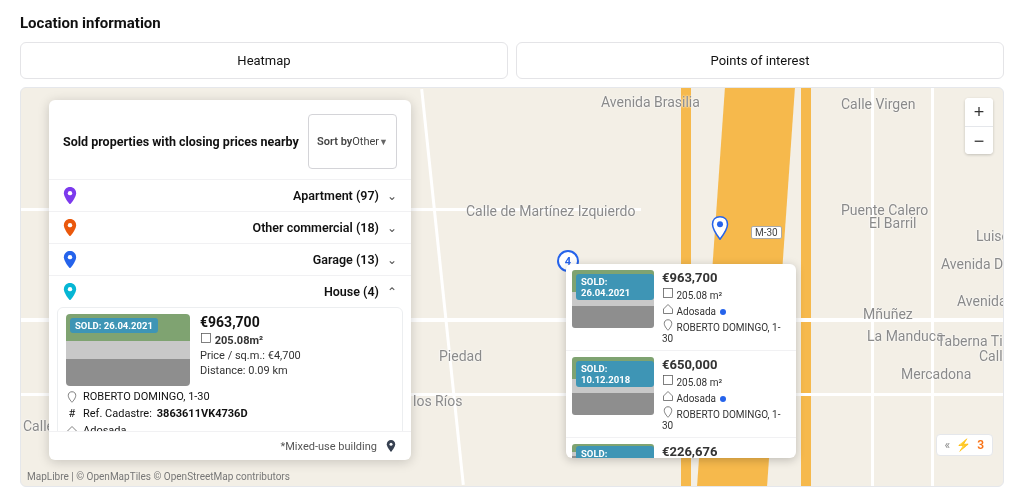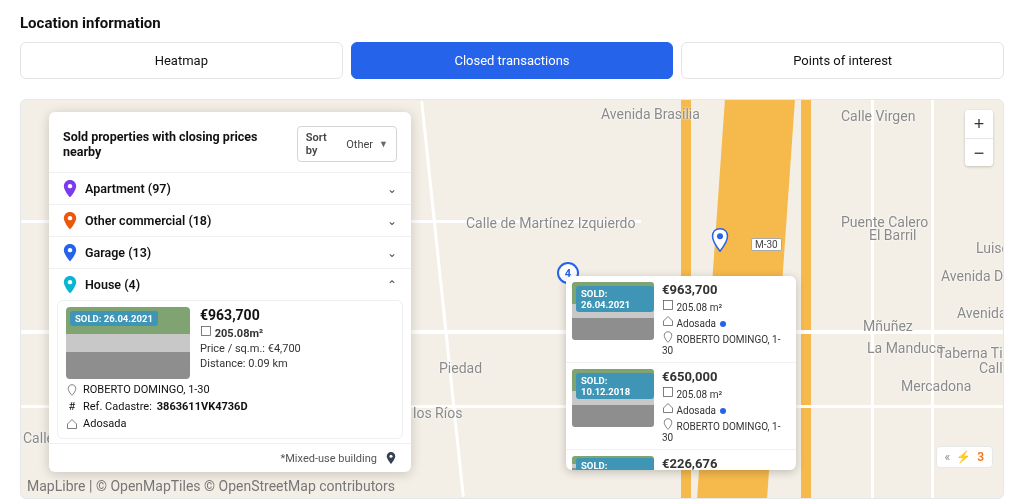--- a/index.html
+++ b/index.html
@@ -4,21 +4,21 @@
 <style>
   * { box-sizing: border-box; margin: 0; padding: 0; }
   body {
     font-family: -apple-system, BlinkMacSystemFont, "Segoe UI", Roboto, Helvetica, Arial, sans-serif;
     font-size: 13px; color: #111; background: #fff;
     width: 1024px; height: 502px; overflow: hidden; position: relative;
   }
   .page-title { font-size: 15px; font-weight: 700; padding: 14px 20px 10px 20px; }
 
   
-  .tabs { display: flex; gap: 8px; padding: 0 20px 20px 20px; }
+  .tabs { display: flex; gap: 8px; padding: 0 20px 8px 20px; }
   .tab {
     flex: 1; text-align: center; padding: 10px 0;
     border: 1px solid #e4e4e7; border-radius: 6px; font-size: 13px;
     background: #fff; cursor: pointer;
   }
   .tab.active { background: #2563eb; color: #fff; border-color: #2563eb; }
 
   
   .map-wrap {
     position: relative; margin: 0 20px; height: 400px;
@@ -60,21 +60,21 @@
 
   .counter-badge {
     position: absolute; right: 10px; bottom: 30px;
     display: flex; align-items: center; gap: 6px;
     background: #fff; border: 1px solid #e5e7eb; border-radius: 4px;
     padding: 3px 8px; font-size: 12px; color: #f97316; font-weight: 600;
   }
   .counter-badge .chev { color: #888; font-weight: 400; }
 
   .attribution {
-    position: absolute; left: 6px; bottom: 4px; font-size: 14px; color: #777;
+    position: absolute; left: 6px; bottom: 4px; font-size: 10px; color: #777;
   }
   .attribution a { color: #777; text-decoration: none; }
 
   
   .pin { position: absolute; width: 18px; height: 24px; }
   .pin svg { width: 18px; height: 24px; }
   .cluster {
     position: absolute; width: 22px; height: 22px; border-radius: 50%;
     background: #fff; border: 2px solid #2563eb; color: #2563eb;
     font-size: 11px; font-weight: 700; display: flex; align-items: center; justify-content: center;
@@ -85,31 +85,31 @@
     position: absolute; left: 28px; top: 12px; width: 362px; height: 360px;
     background: #fff; border-radius: 6px; box-shadow: 0 2px 12px rgba(0,0,0,.18);
     display: flex; flex-direction: column; overflow: hidden;
   }
   .panel-head {
     display: flex; align-items: center; justify-content: space-between;
     padding: 14px 14px 10px 14px;
   }
   .panel-head .title { font-size: 12.5px; font-weight: 700; }
   .sort {
-    display: flex; align-items: center; gap: 6px;
-    border: 1px solid #d4d4d8; border-radius: 4px; padding: 4px 8px;
+    display: flex; align-items: center; 
+    border: 1px solid #d4d4d8; border-radius: 4px; padding: 20px 8px;
     font-size: 11px; cursor: pointer;
   }
   .sort .lbl { font-weight: 600; color: #444; }
   .sort .val { color: #444; }
 
   .cats { list-style: none; }
   .cat-row {
     display: flex; align-items: center; gap: 8px;
-    padding: 8px 14px; cursor: pointer; border-top: 1px solid #f1f1f3;
+    padding: 8px 14px; cursor: pointer; border-top: 1px solid #f1f1f3; text-align: right;
   }
   .cat-row .name { flex: 1; font-size: 12.5px; font-weight: 600; }
   .cat-row .chev { font-size: 12px; color: #555; }
   .cat-icon { width: 14px; height: 14px; display:inline-flex; align-items:center; justify-content:center; }
 
   .listings {
     flex: 1; overflow: hidden; padding: 0 8px 4px 8px;
     display: flex; flex-direction: column; gap: 6px;
   }
   .card {
@@ -157,21 +157,20 @@
   .ic { width:12px; height:12px; display:inline-flex; align-items:center; justify-content:center; flex-shrink:0; }
   .ic svg { width:12px; height:12px; }
 </style>
 </head>
 <body>
 
 <div class="page-title">Location information</div>
 
 <div class="tabs">
   <div class="tab">Heatmap</div>
-  <div class="tab active">Closed transactions</div>
   <div class="tab">Points of interest</div>
 </div>
 
 <div class="map-wrap">
   <div class="map-bg">
     <div class="road rC"></div>
       <div class="road rD"></div>
       <div class="road rE"></div>
     <div class="road rA"></div>
       <div class="road rB"></div>

